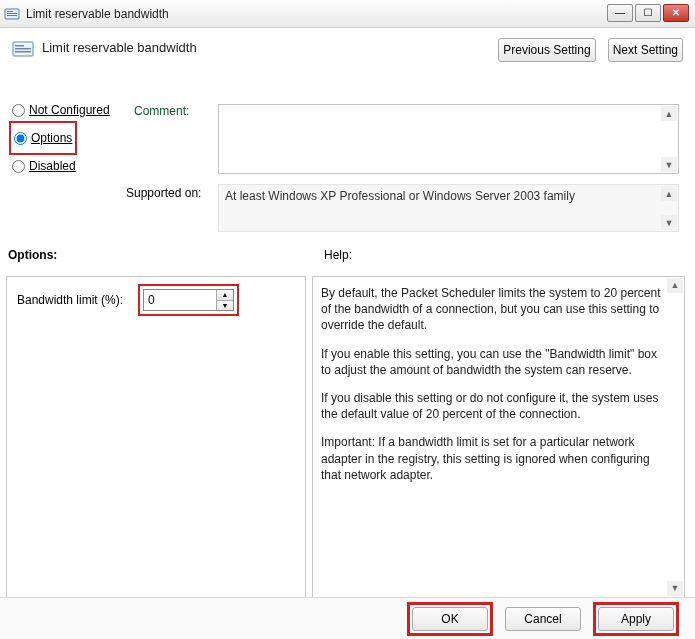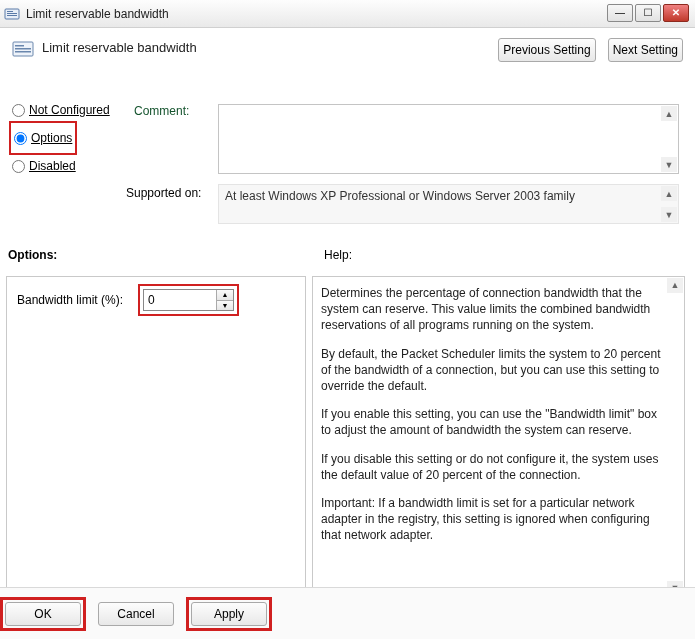--- a/index.html
+++ b/index.html
@@ -63,21 +63,21 @@
   .radio-row { display:flex; align-items:center; gap:4px; height:24px; font-size:12px;text-decoration:underline;}
   .radio-row input { margin:0; }
   .hl-red { outline:2px solid #d02020; outline-offset:1px; }
   .comment-label { position:absolute; left:134px; top:76px; font-size:12px; color:#14532d;}
   .comment-box {
     position:absolute; left:218px; top:76px; right:16px; height:70px;
     border:1px solid #c4c4c4; background:#fff;
   }
   .supported-label { position:absolute; left:126px; top:158px; font-size:12px;}
   .supported-box {
-    position:absolute; left:218px; top:156px; right:16px; height:40px;
+    position:absolute; left:218px; top:156px; right:16px; height:48px;
     border:1px solid #e4e4e4; background:#f7f7f7;
     padding:4px 18px 4px 6px; color:#333; font-size:12px;
     overflow:hidden;
   }
   .scroll-stub {
     position:absolute; right:1px; top:1px; bottom:1px; width:16px;
     display:flex; flex-direction:column; justify-content:space-between;
   }
   .scroll-arrow {
     height:15px; background:#f0f0f0;
@@ -103,23 +103,23 @@
     border:none; outline:none; width:72px; padding:0 4px; font-size:12px;
     font-family: inherit;
   }
   .spin-btns { width:17px; display:flex; flex-direction:column; border-left:1px solid #aaa;}
   .spin-btns div {
     flex:1; display:flex; align-items:center; justify-content:center;
     font-size:7px; background:linear-gradient(#fafafa,#e6e6e6); cursor:pointer;
   }
   .spin-btns div:first-child { border-bottom:1px solid #aaa; }
   .footer {
-    position:absolute; left:0; right:0; bottom:0; height:52px;
+    position:absolute; left:0; right:0; bottom:0; height:42px;
     border-top:1px solid #d9d9d9;
-    display:flex; align-items:center; justify-content:flex-start;
+    display:flex; align-items:center; justify-content:flex-end;
     gap:12px; padding-right:16px; background:#fafafa;
   }
   .footer .btn { width:76px; justify-content:center;}
   .hl-red-thick { border:3px solid #d02020; padding:0; }
   .hl-wrap { display:inline-block; padding:2px; }
   .para { margin: 0 0 12px 0; }
 </style>
 </head>
 <body>
 
@@ -204,21 +204,20 @@
           <span class="spin-btns">
             <div>▲</div>
             <div>▼</div>
           </span>
         </span>
       </span>
     </div>
   </div>
 
   <div class="help-panel">
-    <p class="para">Determines the percentage of connection bandwidth that the system can reserve. This value limits the combined bandwidth reservations of all programs running on the system.</p>
     <p class="para">By default, the Packet Scheduler limits the system to 20 percent of the bandwidth of a connection, but you can use this setting to override the default.</p>
     <p class="para">If you enable this setting, you can use the "Bandwidth limit" box to adjust the amount of bandwidth the system can reserve.</p>
     <p class="para">If you disable this setting or do not configure it, the system uses the default value of 20 percent of the connection.</p>
     <p class="para">Important: If a bandwidth limit is set for a particular network adapter in the registry, this setting is ignored when configuring that network adapter.</p>
     <div class="scroll-stub">
       <div class="scroll-arrow">▲</div>
       <div class="scroll-arrow">▼</div>
     </div>
   </div>
 

